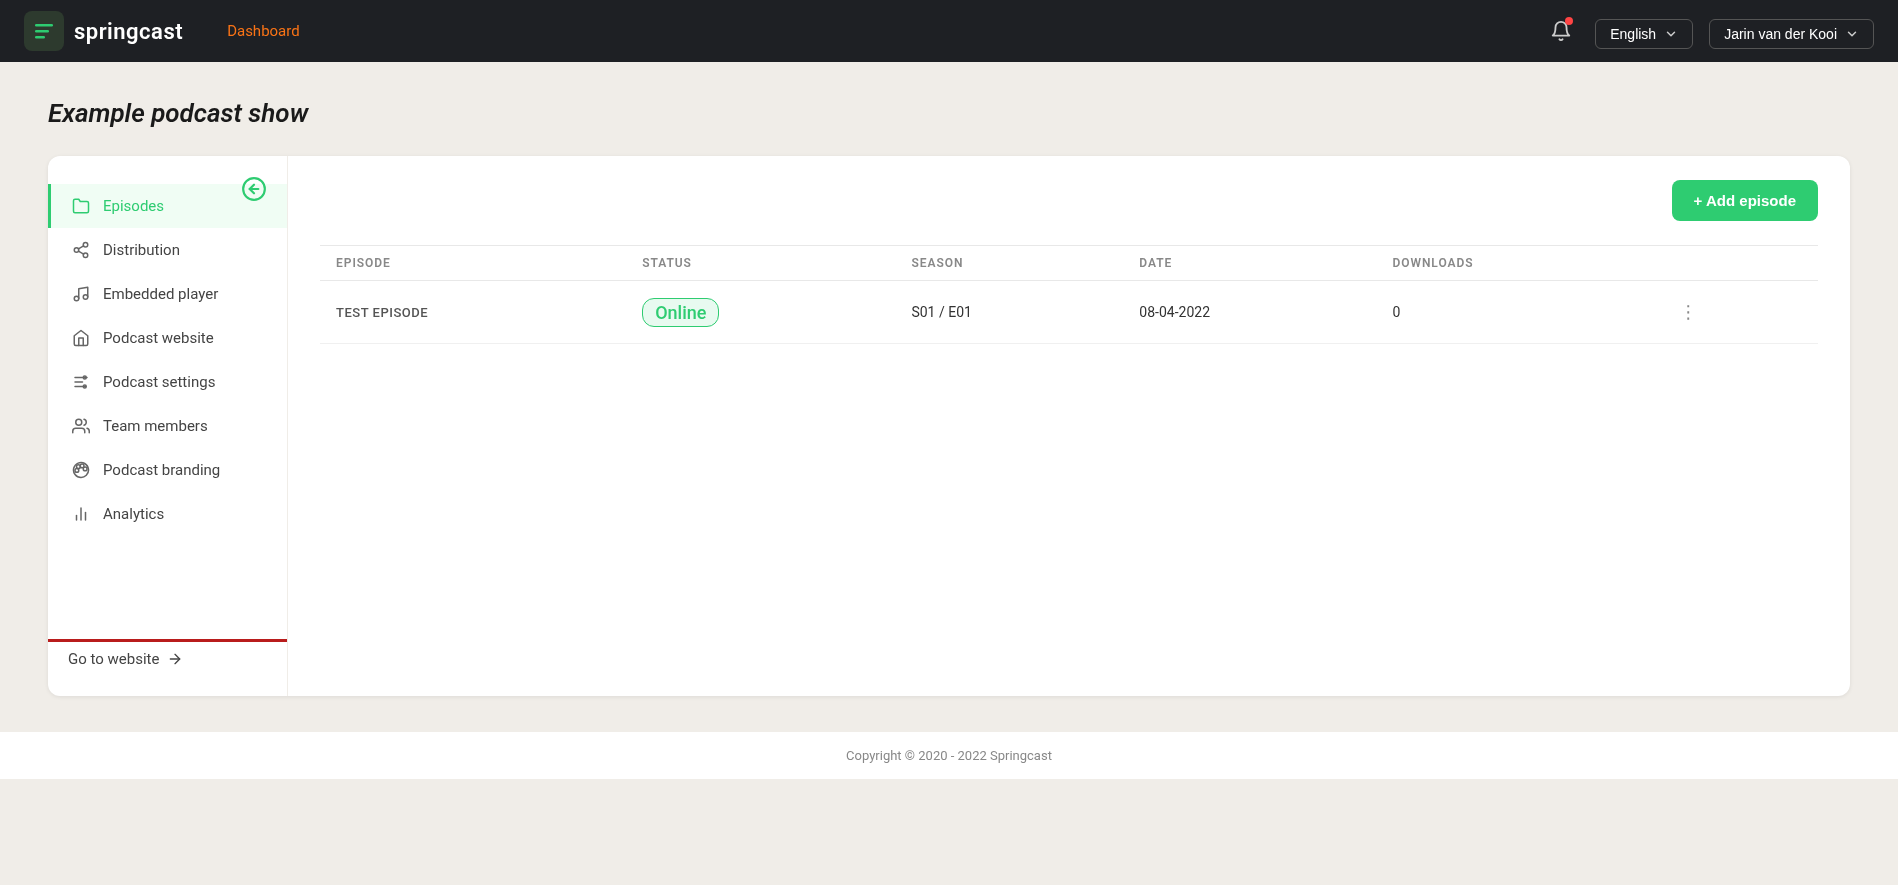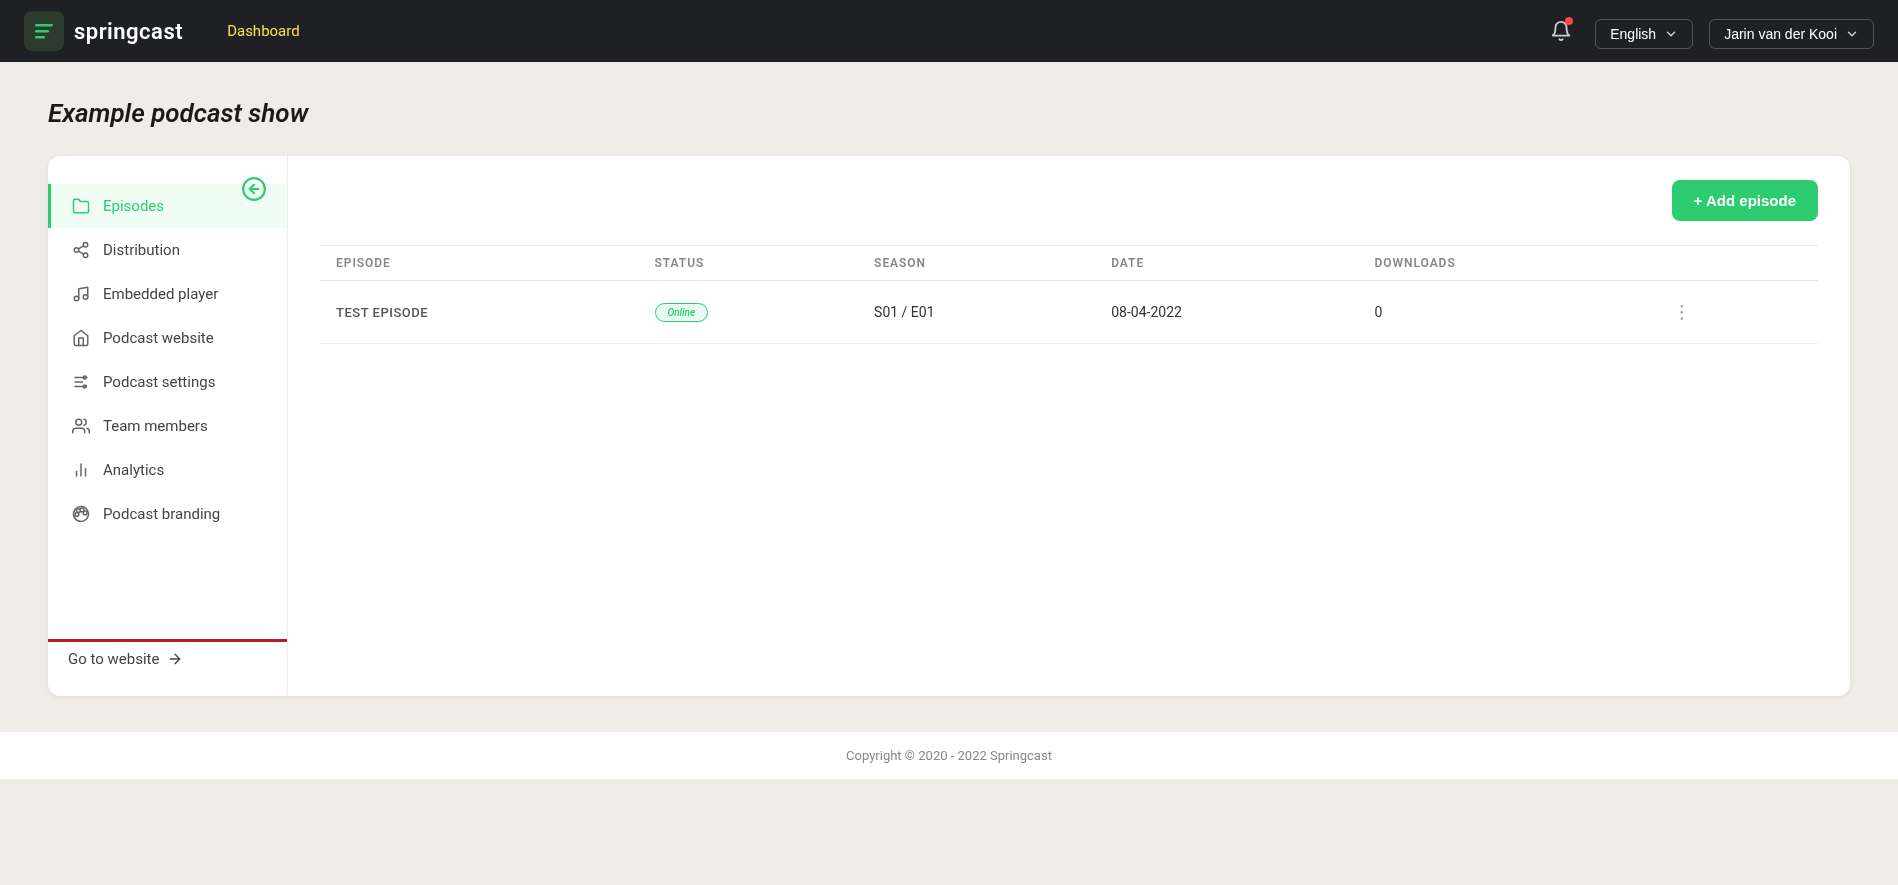--- a/index.html
+++ b/index.html
@@ -30,21 +30,21 @@
       justify-content: center;
     }
     .logo-icon svg { width: 24px; height: 24px; }
     .logo-text {
       color: #ffffff;
       font-size: 22px;
       font-weight: 600;
       letter-spacing: 0.5px;
     }
     .nav-link {
-      color: #fde047;
+      color: #f97316;
       font-size: 15px;
       text-decoration: none;
       cursor: pointer;
     }
     .topnav-right {
       margin-left: auto;
       display: flex;
       align-items: flex-end;
       gap: 16px;
     }
@@ -211,23 +211,22 @@
     .episodes-table td {
       padding: 16px 16px;
       font-size: 14px;
       color: #333;
       border-bottom: 1px solid #f0f0f0;
     }
     .status-badge {
       display: inline-block;
       padding: 3px 12px;
       border-radius: 12px;
-      font-size: 10px;
+      font-size: 18px;
       font-weight: 500;
-      font-style: italic;
     }
     .status-online {
       background: #e8faf0;
       color: #2ecc71;
       border: 1px solid #2ecc71;
     }
     .episode-name {
       font-weight: 500;
       font-size: 13px;
       letter-spacing: 0.04em;
@@ -370,39 +369,39 @@
               <path d="M23 21v-2a4 4 0 0 0-3-3.87"></path>
               <path d="M16 3.13a4 4 0 0 1 0 7.75"></path>
             </svg>
           </span>
           <span>Team members</span>
         </a>
 
         <a class="sidebar-item">
           <span class="item-icon">
             <svg width="18" height="18" viewBox="0 0 24 24" fill="none" stroke="#666" stroke-width="2" stroke-linecap="round" stroke-linejoin="round">
-              <line x1="18" y1="20" x2="18" y2="10"></line>
-              <line x1="12" y1="20" x2="12" y2="4"></line>
-              <line x1="6" y1="20" x2="6" y2="14"></line>
-            </svg>
-          </span>
-          <span>Analytics</span>
-        </a>
-
-        <a class="sidebar-item">
-          <span class="item-icon">
-            <svg width="18" height="18" viewBox="0 0 24 24" fill="none" stroke="#666" stroke-width="2" stroke-linecap="round" stroke-linejoin="round">
               <circle cx="13.5" cy="6.5" r="2.5"></circle>
               <circle cx="17.5" cy="10.5" r="2.5"></circle>
               <circle cx="8.5" cy="7.5" r="2.5"></circle>
               <circle cx="6.5" cy="12.5" r="2.5"></circle>
               <path d="M12 22a9.969 9.969 0 0 0 7.071-2.929A10 10 0 1 0 12 22z"></path>
             </svg>
           </span>
           <span>Podcast branding</span>
+        </a>
+
+        <a class="sidebar-item">
+          <span class="item-icon">
+            <svg width="18" height="18" viewBox="0 0 24 24" fill="none" stroke="#666" stroke-width="2" stroke-linecap="round" stroke-linejoin="round">
+              <line x1="18" y1="20" x2="18" y2="10"></line>
+              <line x1="12" y1="20" x2="12" y2="4"></line>
+              <line x1="6" y1="20" x2="6" y2="14"></line>
+            </svg>
+          </span>
+          <span>Analytics</span>
         </a>
 
       </nav>
 
       <div class="sidebar-footer">
         <a class="go-to-website">
           <span>Go to website</span>
           <svg width="16" height="16" viewBox="0 0 24 24" fill="none" stroke="#444" stroke-width="2" stroke-linecap="round" stroke-linejoin="round">
             <line x1="5" y1="12" x2="19" y2="12"></line>
             <polyline points="12 5 19 12 12 19"></polyline>

